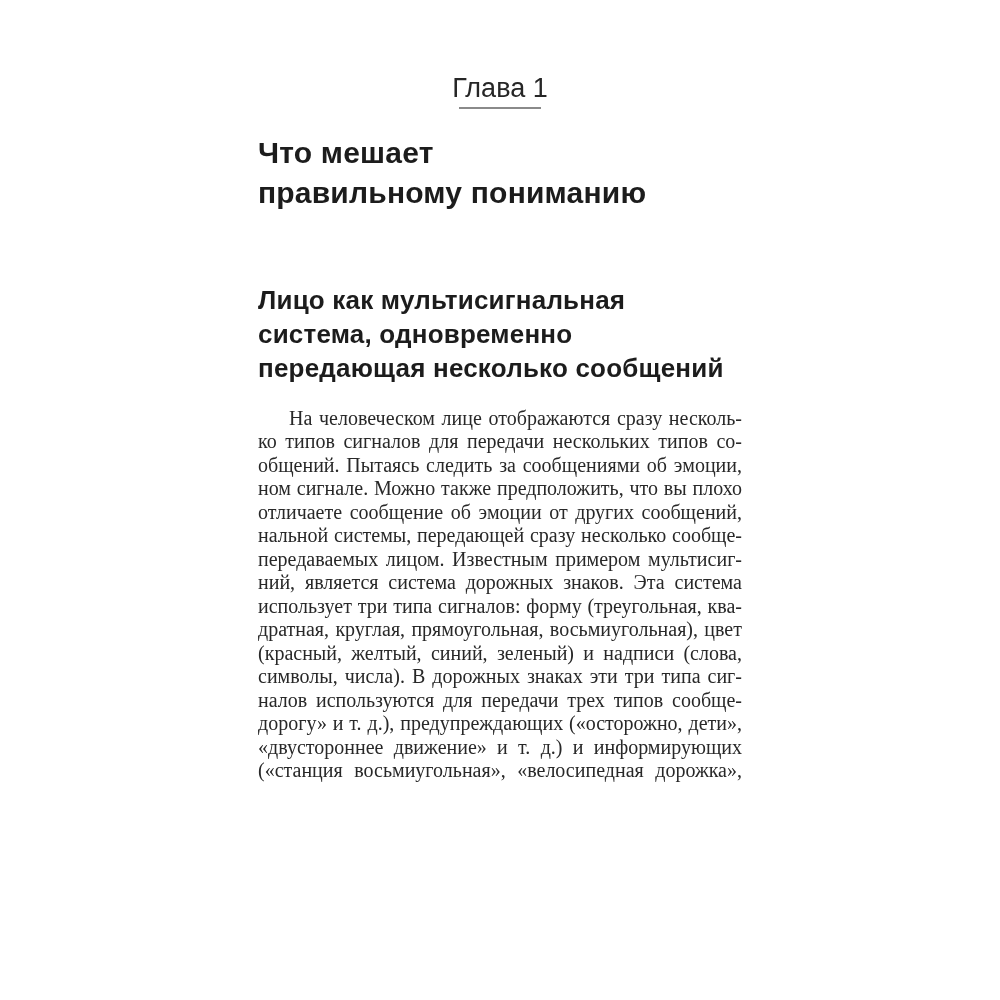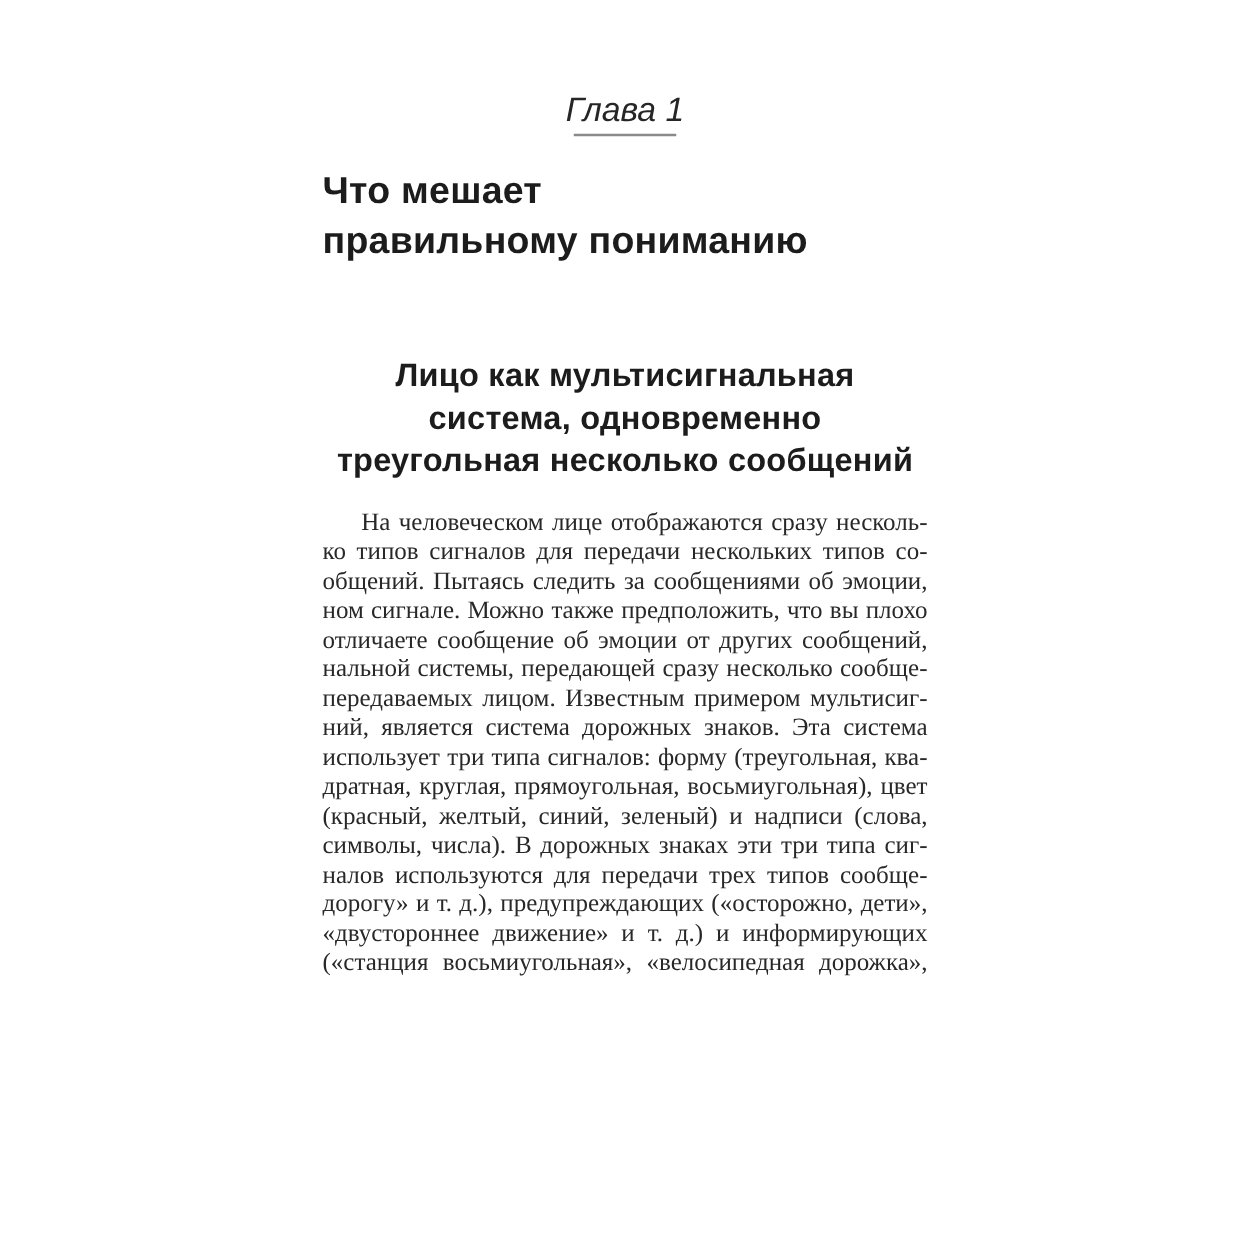--- a/index.html
+++ b/index.html
@@ -16,21 +16,20 @@
     font-family: "Liberation Serif", serif;
   }
   .column {
     width: 484px;
     margin: 0 auto;
   }
   .chapter-label {
     margin-top: 72px;
     text-align: center;
     font-family: "Liberation Sans", sans-serif;
-    font-style: italic;
     font-weight: 400;
     font-size: 27px;
     line-height: 32px;
     color: #262626;
   }
   .chapter-rule {
     width: 82px;
     height: 2px;
     background: #8a8a8a;
     margin: 3px auto 0 auto;
@@ -39,21 +38,21 @@
     margin-top: 24px;
     font-family: "Liberation Sans", sans-serif;
     font-weight: 700;
     font-size: 30px;
     line-height: 40px;
     color: #1c1c1c;
     letter-spacing: 0.2px;
   }
   .section-heading {
     margin-top: 70px;
-    text-align: center;
+    text-align: left;
     font-family: "Liberation Sans", sans-serif;
     font-weight: 700;
     font-size: 26px;
     line-height: 34px;
     color: #1c1c1c;
     letter-spacing: 0.2px;
   }
   .body-paragraph {
     margin-top: 15px;
     font-family: "Liberation Serif", serif;
@@ -81,21 +80,21 @@
     <div class="chapter-rule"></div>
 
     <h1 class="chapter-title">
         <div class="line">Что мешает</div>
         <div class="line">правильному пониманию</div>
       </h1>
 
     <h2 class="section-heading">
         <div class="line">Лицо как мультисигнальная</div>
         <div class="line">система, одновременно</div>
-        <div class="line">треугольная несколько сообщений</div>
+        <div class="line">передающая несколько сообщений</div>
       </h2>
 
     <div class="body-paragraph">
         <div class="line">На человеческом лице отображаются сразу несколь-</div>
         <div class="line">ко типов сигналов для передачи нескольких типов со-</div>
         <div class="line">общений. Пытаясь следить за сообщениями об эмоции,</div>
         <div class="line">ном сигнале. Можно также предположить, что вы плохо</div>
         <div class="line">отличаете сообщение об эмоции от других сообщений,</div>
         <div class="line">нальной системы, передающей сразу несколько сообще-</div>
         <div class="line">передаваемых лицом. Известным примером мультисиг-</div>

